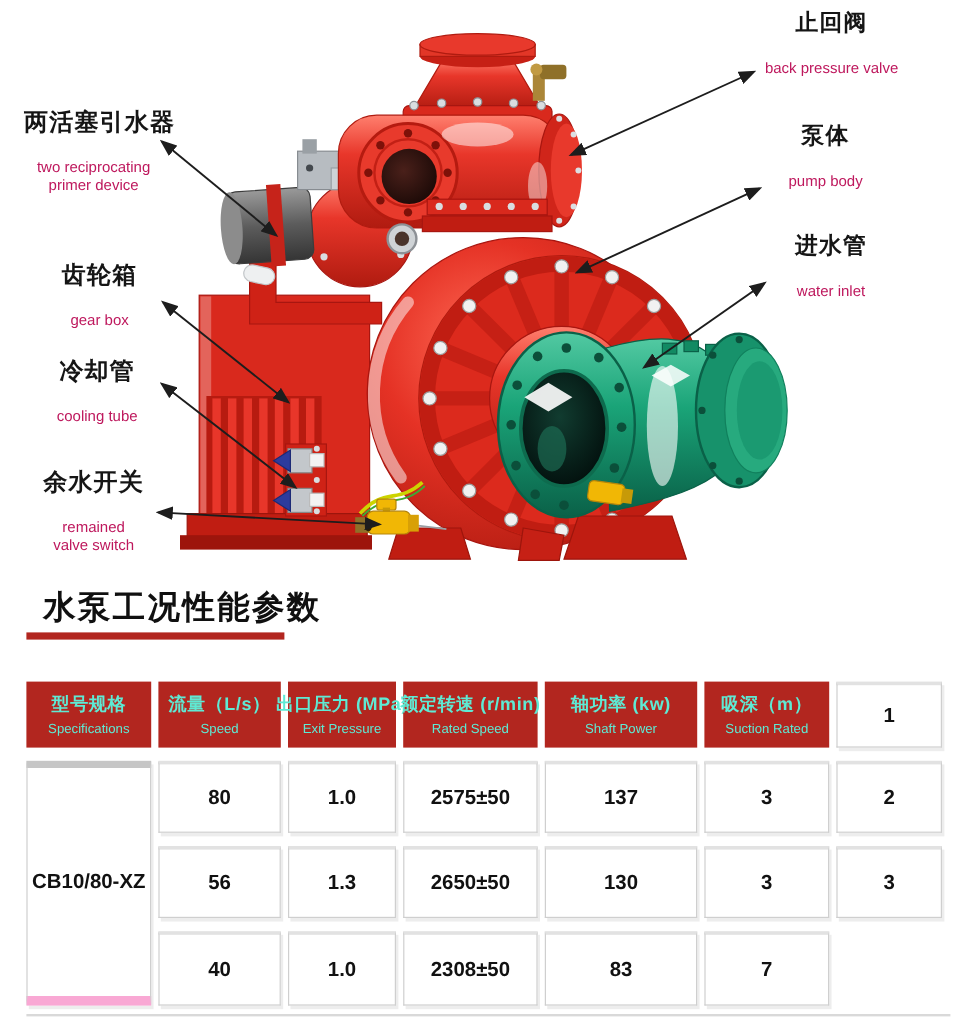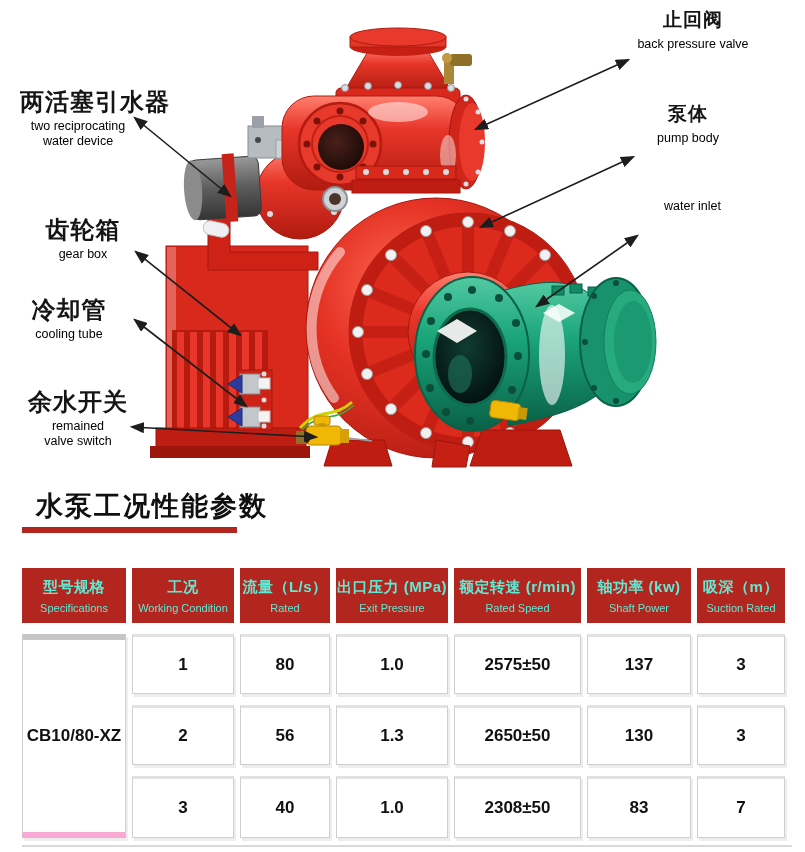--- a/index.html
+++ b/index.html
@@ -4,40 +4,40 @@
 <style>
   html,body{margin:0;padding:0;background:#ffffff;}
   body{font-family:"Liberation Sans","DejaVu Sans",sans-serif;color:#111;}
   .page{position:relative;width:805px;height:852px;background:#fff;overflow:hidden;}
 
   
   .figure{position:absolute;left:0;top:0;width:805px;height:490px;}
   .figure svg{position:absolute;left:0;top:0;}
   .figure-label{position:absolute;text-align:center;color:#151515;}
   .figure-label .cn{font-weight:bold;font-size:19px;letter-spacing:1px;line-height:24px;white-space:nowrap;}
-  .figure-label.left .cn{font-size:24px;}
-  .figure-label .en{font-size:12.5px;line-height:15px;margin-top:5px;color:#000000;white-space:nowrap;}
+  .figure-label.left .cn{font-size:20px;}
+  .figure-label .en{font-size:12.5px;line-height:15px;margin-top:18px;color:#be185d;white-space:nowrap;}
 
   
   .section-title{position:absolute;left:36px;top:488px;font-size:27px;font-weight:bold;color:#101010;letter-spacing:2px;margin:0;}
   .title-rule{position:absolute;left:22px;top:527px;width:215px;height:6px;background:#b2261f;}
 
   
   .spec-table{position:absolute;left:22px;top:568px;display:grid;
     grid-template-columns:104px 102px 90px 112px 127px 104px 88px;
     grid-template-rows:55px 60px 60px 62px;
     column-gap:6px;row-gap:11px;}
   .th{background:#b2261f;color:#5eead4;display:flex;flex-direction:column;align-items:center;justify-content:center;}
   .th .cn{font-size:15px;font-weight:bold;letter-spacing:.5px;white-space:nowrap;}
   .th .en{font-size:11px;margin-top:5px;white-space:nowrap;}
   .td{background:#fff;border:1px solid #cfcfcf;border-top:3px solid #e2e2e2;
       box-shadow:2px 3px 0 rgba(0,0,0,.07);
       display:flex;align-items:center;justify-content:center;
       font-weight:bold;font-size:17px;color:#111;}
-  .td.model{grid-column:1;grid-row:2 / span 3;border-top:6px solid #c6c6c6;border-bottom:6px solid #f9a8d4;}
+  .td.model{grid-column:1;grid-row:2 / span 3;border-top:6px solid #c6c6c6;border-bottom:8px solid #f9a8d4;}
   .bottom-rule{position:absolute;left:22px;top:845px;width:770px;height:2px;background:#d9d9d9;}
 </style>
 </head>
 <body>
 
 <div class="page">
 
   <div class="figure">
 
     <svg width="805" height="490" viewBox="0 0 805 490">
@@ -298,35 +298,36 @@
 
     <div class="figure-label" style="left:608px;top:8px;width:170px;">
       <div class="cn">止回阀</div>
       <div class="en">back pressure valve</div>
     </div>
     <div class="figure-label" style="left:612px;top:102px;width:152px;">
       <div class="cn">泵体</div>
       <div class="en">pump body</div>
     </div>
     <div class="figure-label" style="left:615px;top:194px;width:155px;">
+      <div class="cn">进水管</div>
       <div class="en">water inlet</div>
     </div>
 
     <div class="figure-label left" style="left:20px;top:90px;width:116px;">
       <div class="cn">两活塞引水器</div>
       <div class="en">
         <div>two reciprocating</div>
-        <div>water device</div>
+        <div>primer device</div>
       </div>
     </div>
     <div class="figure-label left" style="left:28px;top:218px;width:110px;">
       <div class="cn">齿轮箱</div>
       <div class="en">gear box</div>
     </div>
-    <div class="figure-label left" style="left:14px;top:298px;width:110px;">
+    <div class="figure-label left" style="left:26px;top:298px;width:110px;">
       <div class="cn">冷却管</div>
       <div class="en">cooling tube</div>
     </div>
     <div class="figure-label left" style="left:22px;top:390px;width:112px;">
       <div class="cn">余水开关</div>
       <div class="en">
         <div>remained</div>
         <div>valve switch</div>
       </div>
     </div>
@@ -335,26 +336,22 @@
   <h1 class="section-title">水泵工况性能参数</h1>
   <div class="title-rule"></div>
 
   <div class="spec-table">
 
     <div class="th">
       <div class="cn">型号规格</div>
       <div class="en">Specifications</div>
     </div>
     <div class="th">
-      <div class="cn">工况</div>
-      <div class="en">Working Condition</div>
-    </div>
-    <div class="th">
       <div class="cn">流量（L/s）</div>
-      <div class="en">Rated</div>
+      <div class="en">Speed</div>
     </div>
     <div class="th">
       <div class="cn">出口压力 (MPa)</div>
       <div class="en">Exit Pressure</div>
     </div>
     <div class="th">
       <div class="cn">额定转速 (r/min)</div>
       <div class="en">Rated Speed</div>
     </div>
     <div class="th">

